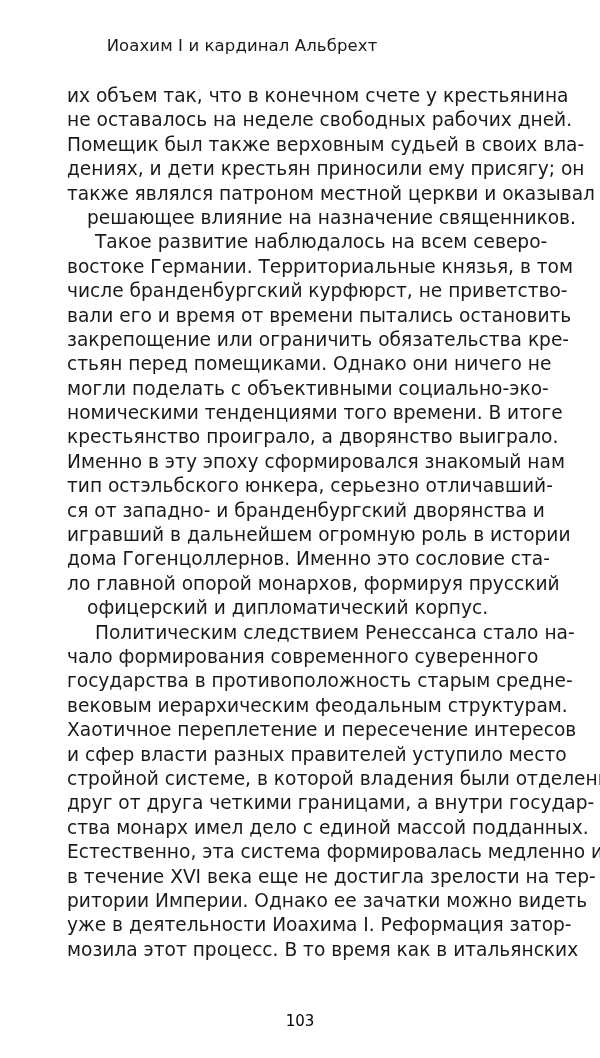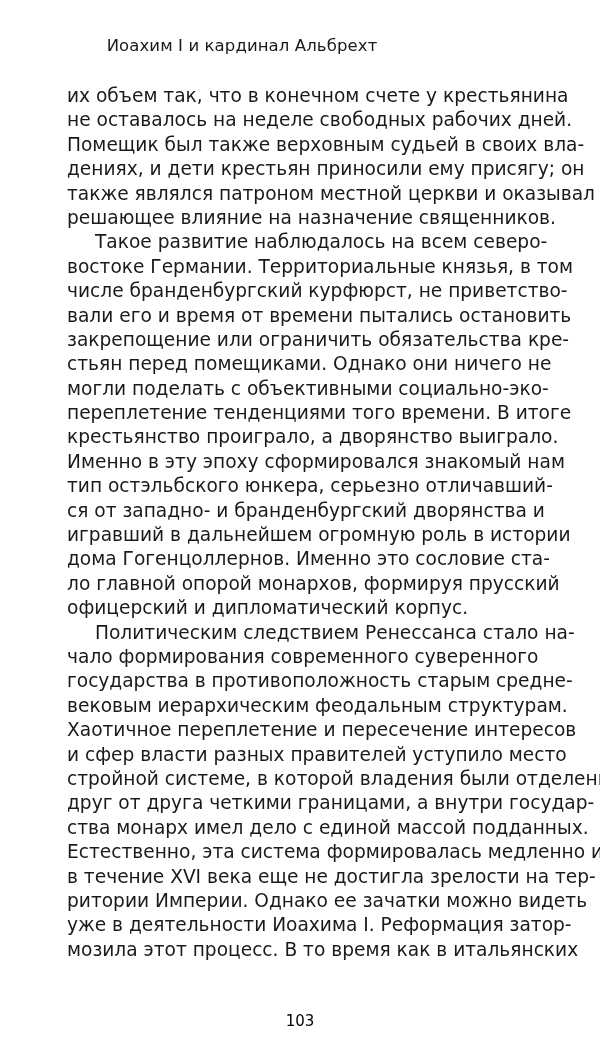--- a/index.html
+++ b/index.html
@@ -3,21 +3,21 @@
 <meta charset="utf-8">
 <style>
   html, body { margin:0; padding:0; background:#ffffff; }
   body { width:600px; height:1058px; position:relative; overflow:hidden;
          font-family:"DejaVu Sans", sans-serif; color:#1a1a1a; }
   .running-head { position:absolute; top:36px; left:0; width:484px; text-align:center;
          font-size:16.5px; letter-spacing:0.1px; color:#1a1a1a; }
   .body-text { position:absolute; top:84px; left:67px; width:468px; }
   .line { height:24.4px; line-height:24.4px; font-size:18.6px; white-space:nowrap;
           text-align:justify; text-align-last:justify; overflow:visible; }
-  .line.last { text-align-last:left; }
+  .line.last { text-align-last:left;margin-left:20px; }
   .line.indent { padding-left:28px; }
   .page-number { position:absolute; top:1012px; left:0; width:600px; text-align:center;
          font-size:15px; color:#000000; }
 </style>
 </head>
 <body>
 
 <div class="running-head">Иоахим I и кардинал Альбрехт</div>
 
 <div class="body-text" id="body-text">
@@ -27,21 +27,21 @@
     <div class="line">дениях, и дети крестьян приносили ему присягу; он</div>
     <div class="line">также являлся патроном местной церкви и оказывал</div>
     <div class="line last">решающее влияние на назначение священников.</div>
     <div class="line indent">Такое развитие наблюдалось на всем северо-</div>
     <div class="line">востоке Германии. Территориальные князья, в том</div>
     <div class="line">числе бранденбургский курфюрст, не приветство-</div>
     <div class="line">вали его и время от времени пытались остановить</div>
     <div class="line">закрепощение или ограничить обязательства кре-</div>
     <div class="line">стьян перед помещиками. Однако они ничего не</div>
     <div class="line">могли поделать с объективными социально-эко-</div>
-    <div class="line">переплетение тенденциями того времени. В итоге</div>
+    <div class="line">номическими тенденциями того времени. В итоге</div>
     <div class="line">крестьянство проиграло, а дворянство выиграло.</div>
     <div class="line">Именно в эту эпоху сформировался знакомый нам</div>
     <div class="line">тип остэльбского юнкера, серьезно отличавший-</div>
     <div class="line">ся от западно- и бранденбургский дворянства и</div>
     <div class="line">игравший в дальнейшем огромную роль в истории</div>
     <div class="line">дома Гогенцоллернов. Именно это сословие ста-</div>
     <div class="line">ло главной опорой монархов, формируя прусский</div>
     <div class="line last">офицерский и дипломатический корпус.</div>
     <div class="line indent">Политическим следствием Ренессанса стало на-</div>
     <div class="line">чало формирования современного суверенного</div>

